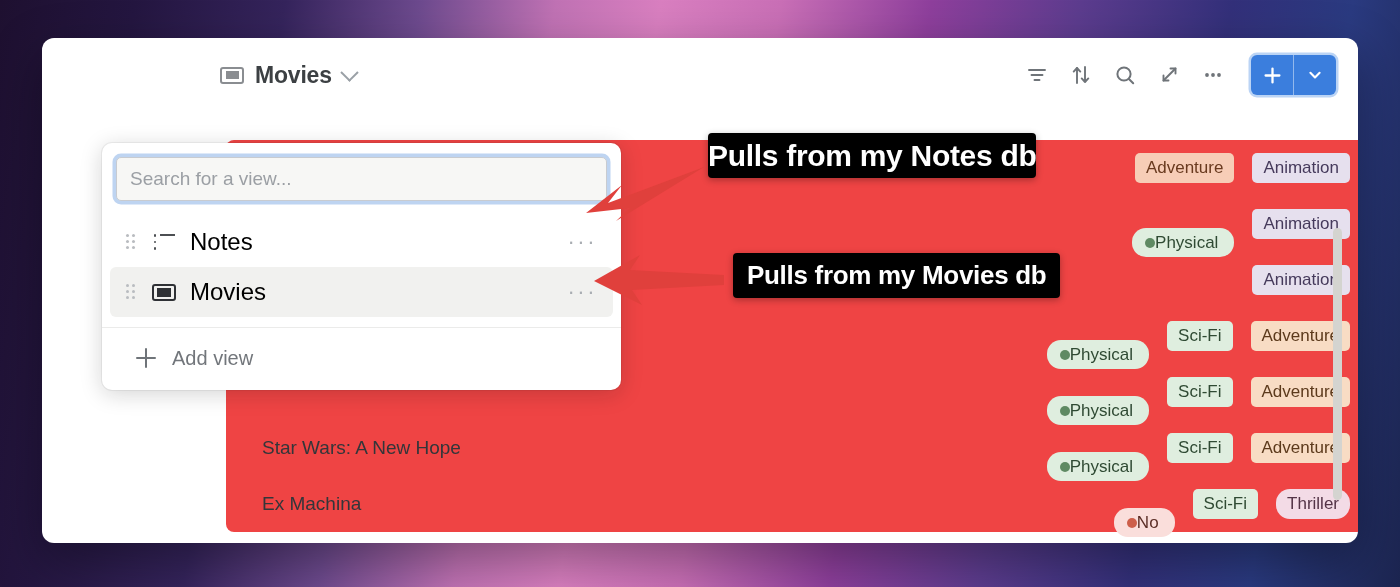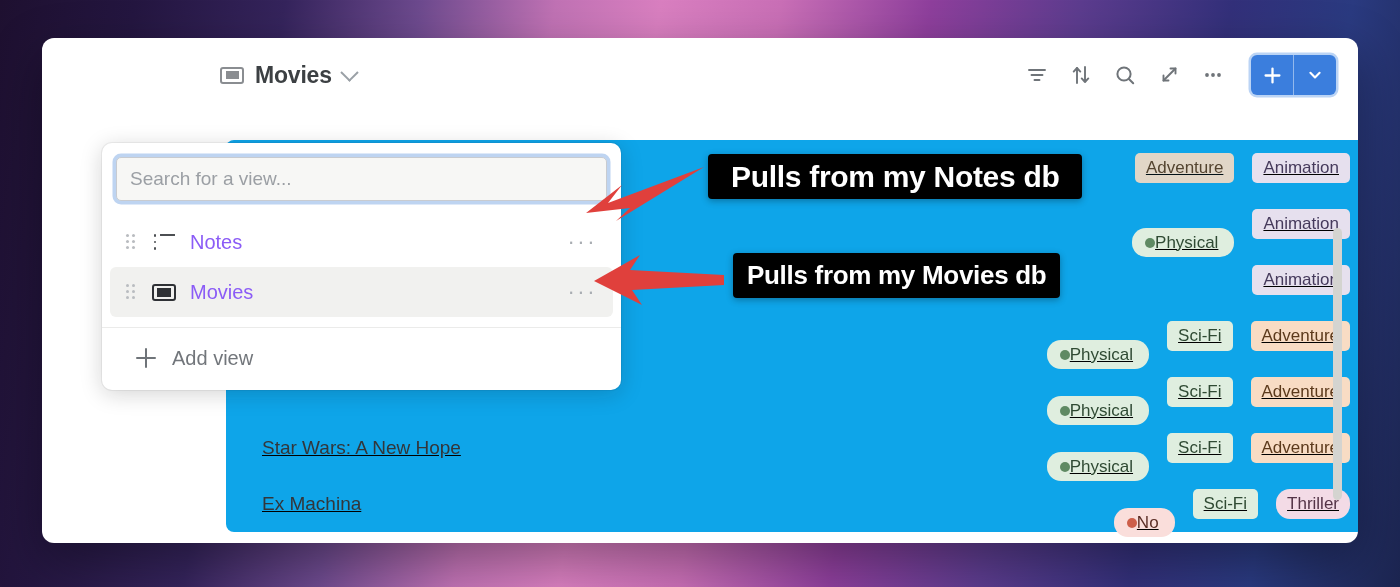--- a/index.html
+++ b/index.html
@@ -138,23 +138,22 @@
     left: 142px;
     top: 74px;
     right: 0;
     bottom: 0;
   }
   .table-card {
     position: absolute;
     left: 42px;
     top: 28px;
     width: 1148px;
-    background: #0ea5e9;
+    background: #ef4444;
     border-radius: 8px;
-    text-decoration: underline;
   }
   .row {
     height: 56px;
     display: flex;
     align-items: center;
     position: relative;
   }
   .row .title-cell {
     width: 600px;
     padding-left: 36px;
@@ -281,21 +280,21 @@
     background: #4c4f53; border-radius: 50%;
   }
   .icon-list b:nth-of-type(1) { top: 0; }
   .icon-list b:nth-of-type(2) { top: 6.5px; }
   .icon-list b:nth-of-type(3) { top: 13px; }
 
   .icon-ticket-dark { width: 24px; height: 17px; position: relative; }
   .icon-ticket-dark .frame { position: absolute; inset: 0; border: 2.6px solid #2f3135; border-radius: 3px; }
   .icon-ticket-dark .bar { position: absolute; left: 5px; right: 5px; top: 4px; bottom: 4px; background: #2f3135; }
 
-  .vi-label { font-size: 20px; color: #8b5cf6; flex: 1; }
+  .vi-label { font-size: 24px; color: #000000; flex: 1; }
   .vi-more {
     color: #a9adb2;
     font-size: 22px;
     letter-spacing: 2.5px;
     padding: 0 4px;
     cursor: pointer;
     line-height: 0.6;
   }
 
   .pop-divider {
@@ -330,23 +329,22 @@
     border-radius: 4px;
     display: flex;
     align-items: center;
     z-index: 60;
     box-shadow: 0 2px 7px rgba(0,0,0,0.3);
     letter-spacing: -0.3px;
   }
   #anno-notes {
     left: 708px; top: 133px;
     height: 45px;
-    padding: 0 23px;
+    padding: 0 0;
     font-size: 30px;
-    margin-top: 21px;
   }
   #anno-movies {
     left: 733px; top: 253px;
     height: 45px;
     padding: 0 14px;
     font-size: 26px;
   }
 
   .arrow-svg { position: absolute; z-index: 55; }
   #arrow-notes { left: 578px; top: 163px; }

